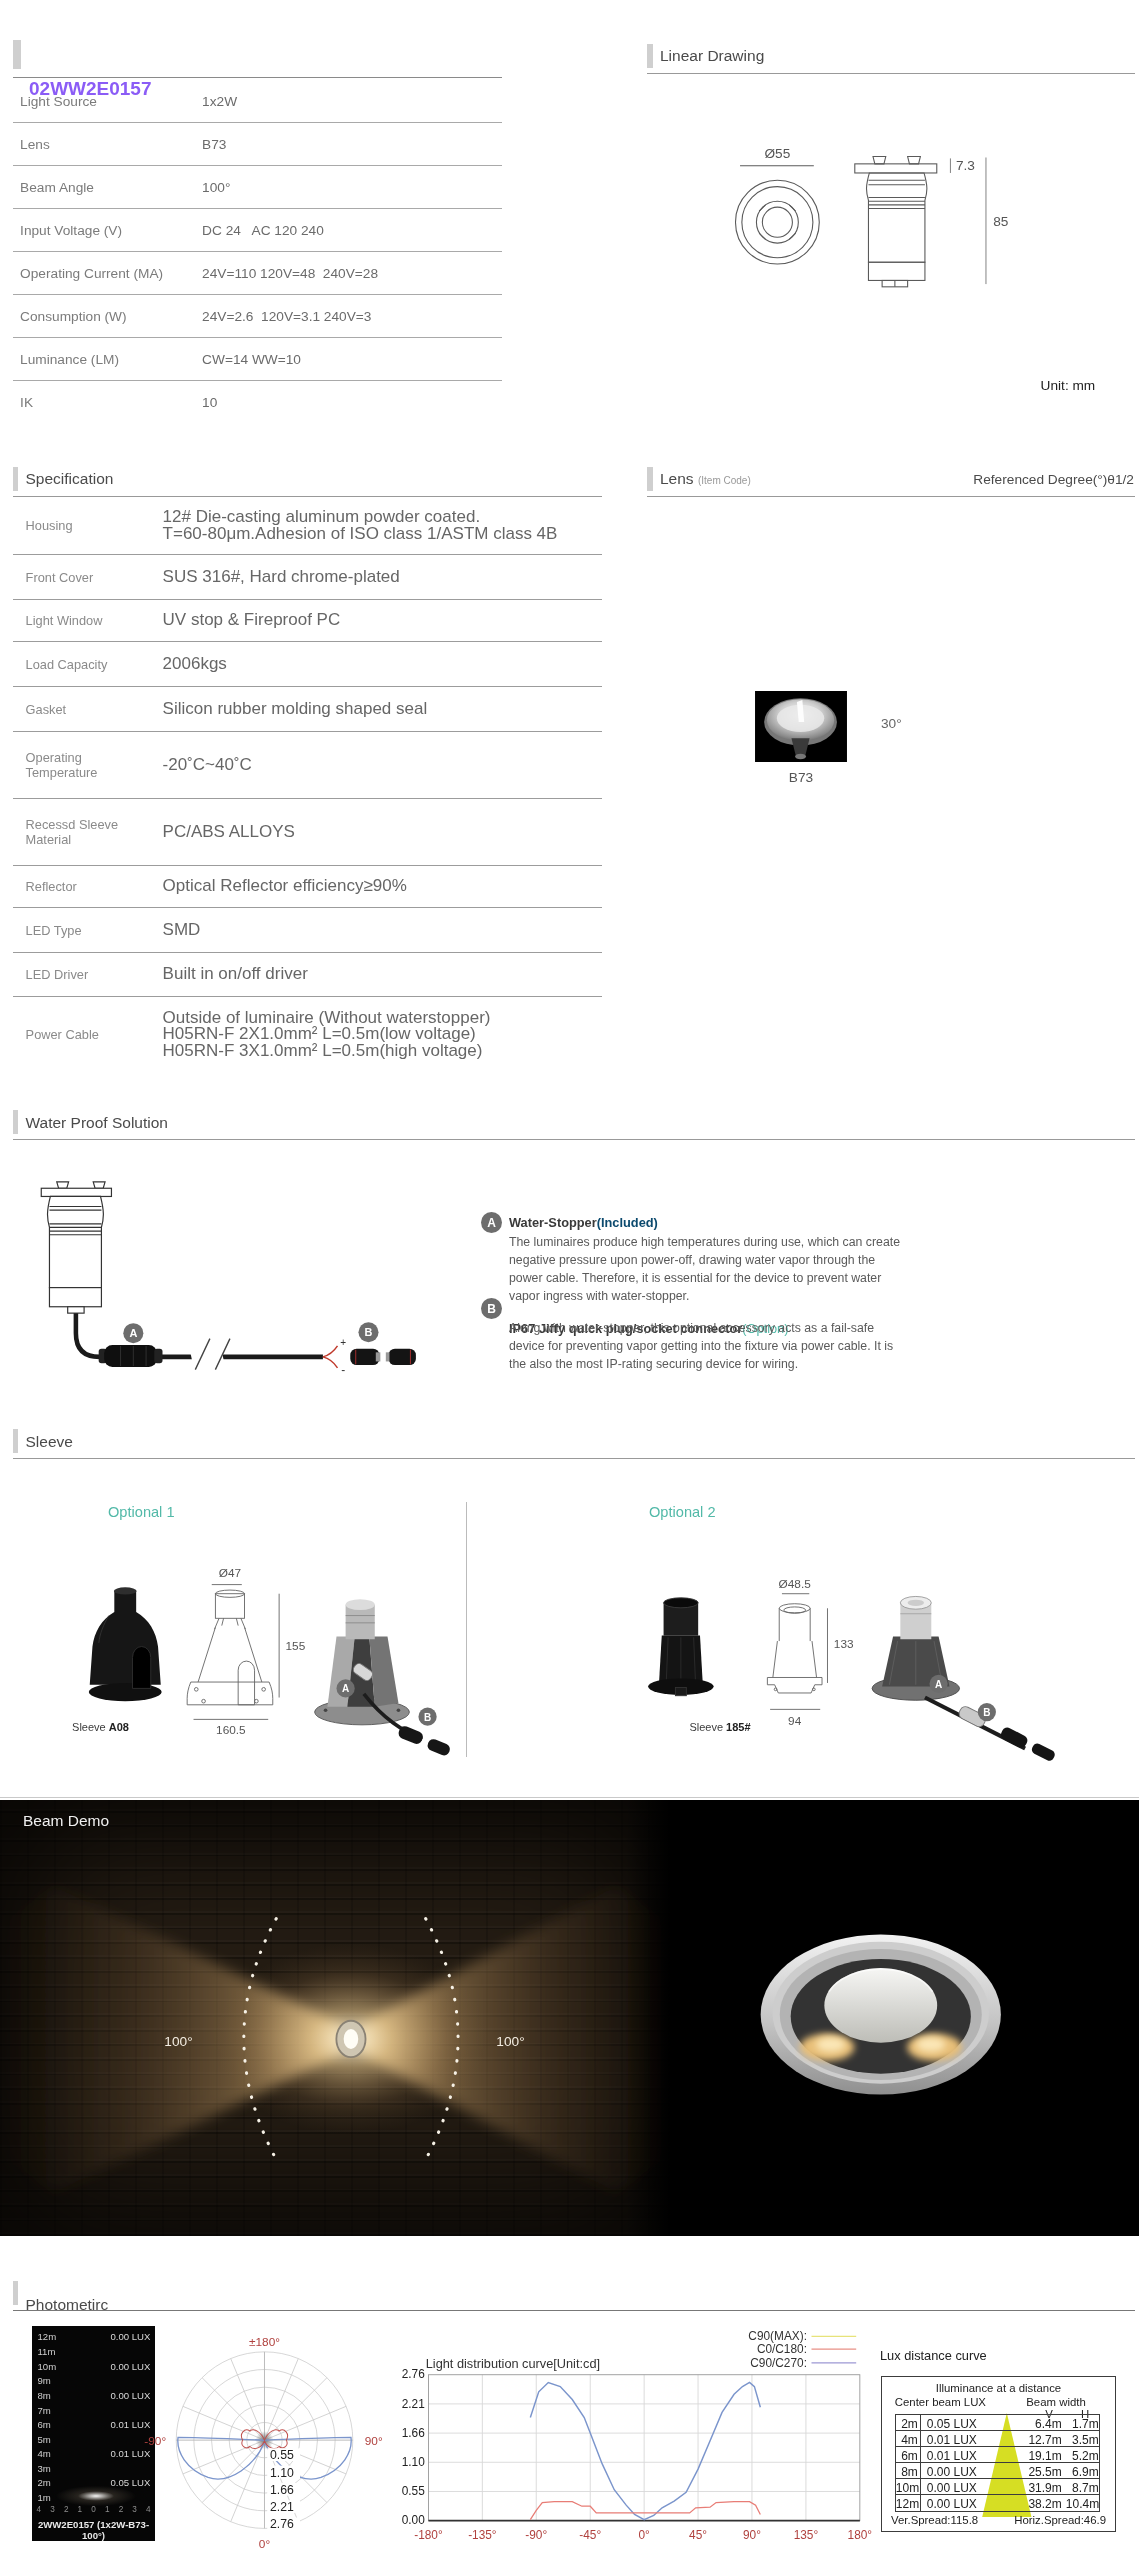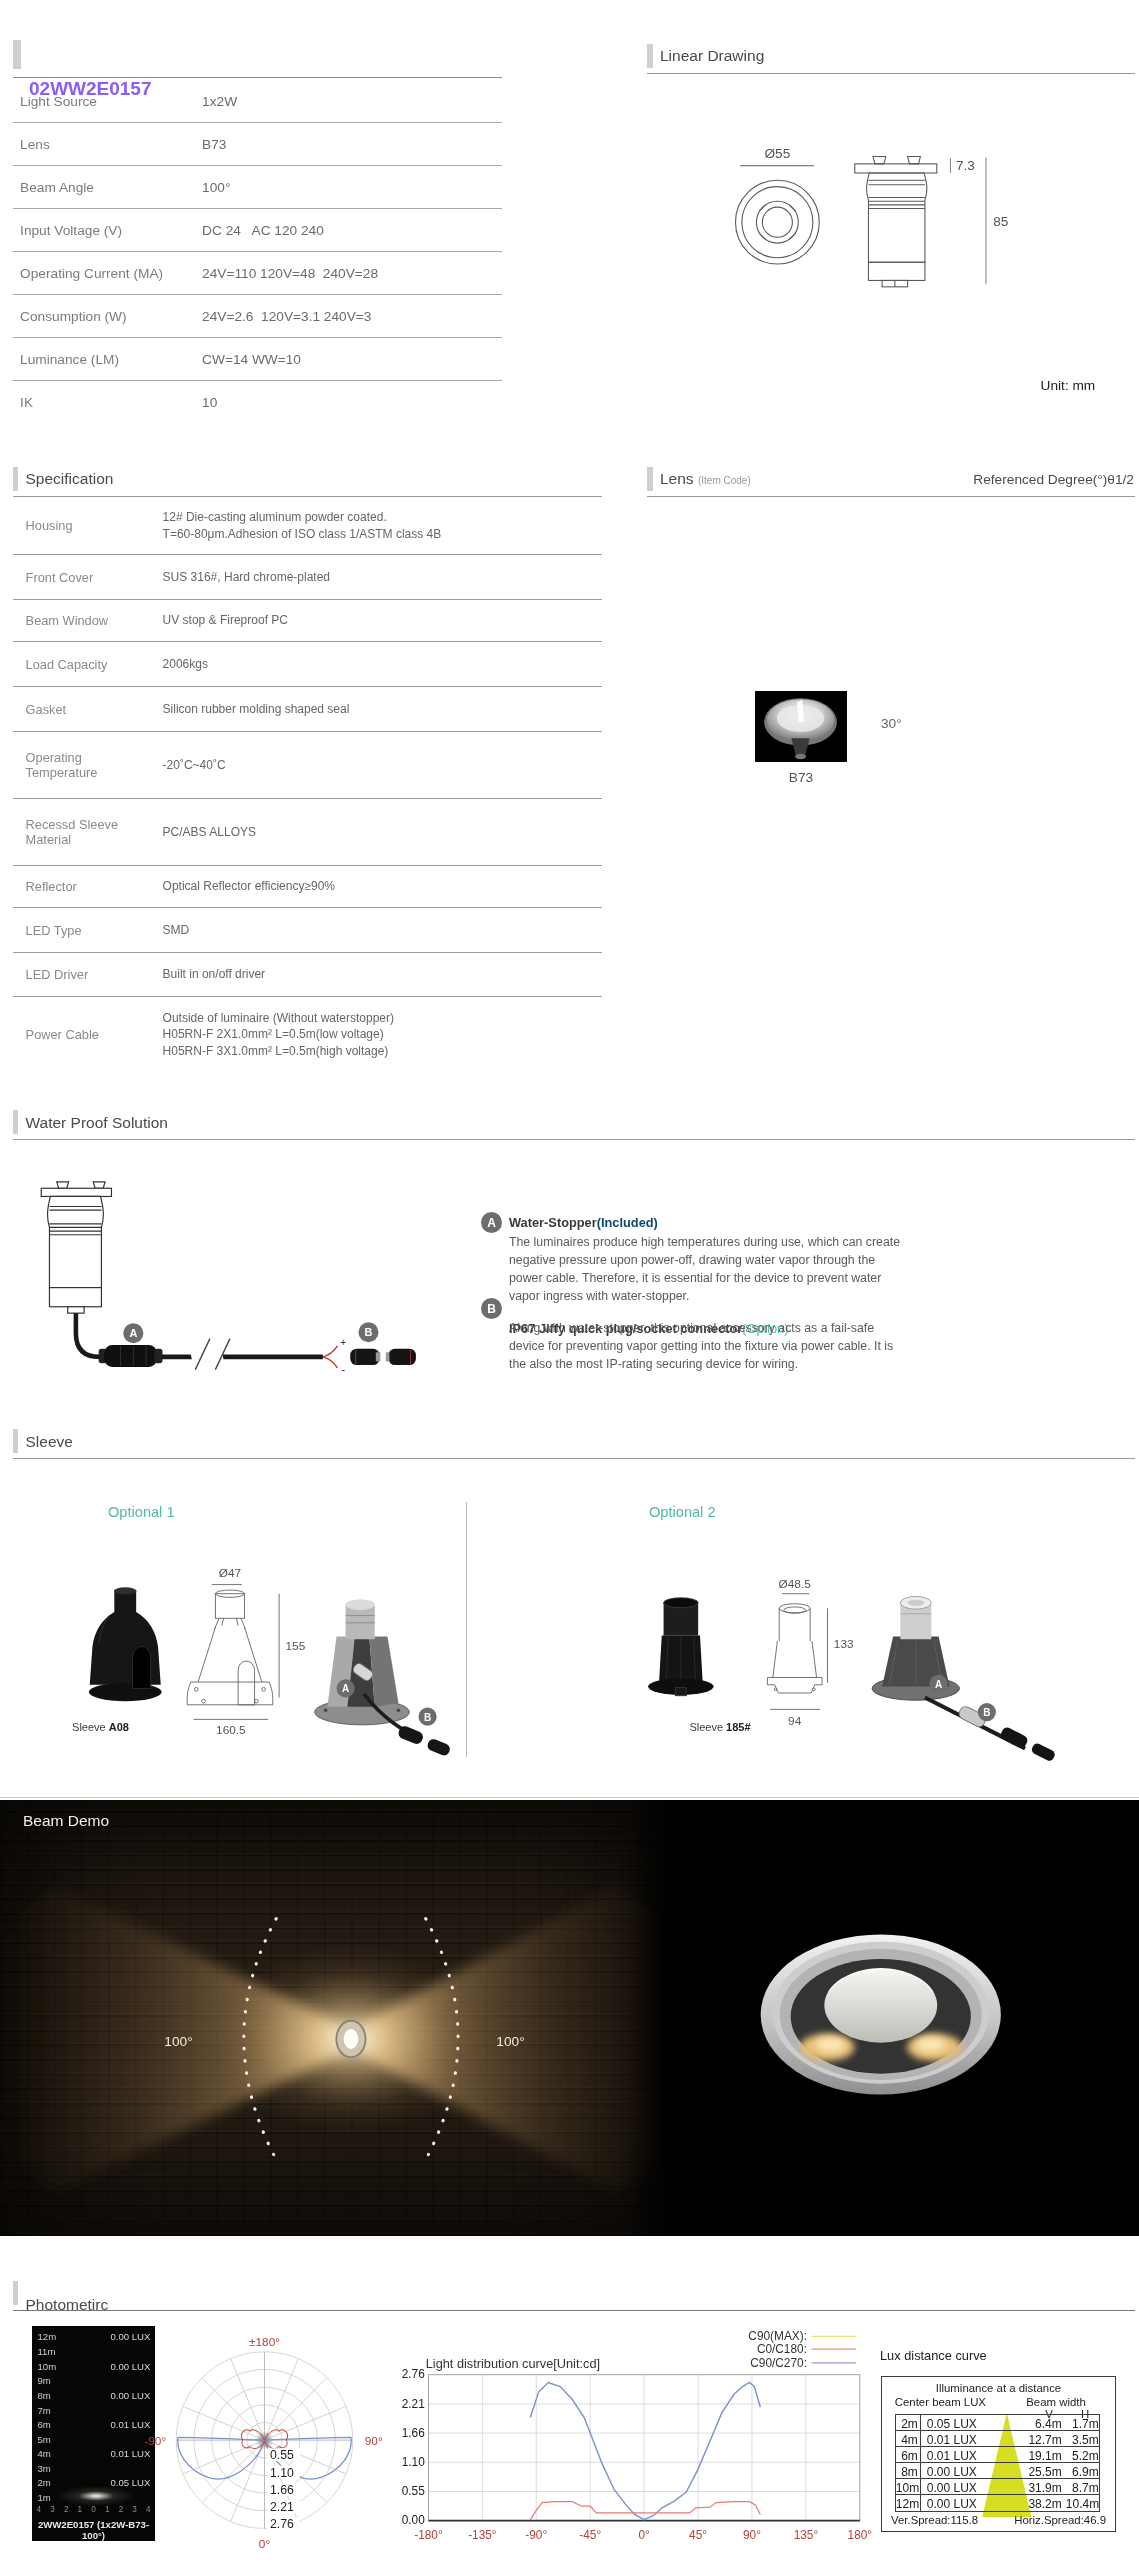--- a/index.html
+++ b/index.html
@@ -14,21 +14,21 @@
   .qtable{position:absolute;left:12.8px;top:80px;width:489px;}
   .qrow{height:42px;display:flex;align-items:center;border-bottom:0.9px solid #a9a9a9;}
   .qrow:last-child{border-bottom:none;}
   .qrow .lab{width:182px;padding-left:7.3px;font-size:13.7px;color:#7b7b7b;}
   .qrow .val{flex:1;font-size:13.7px;color:#6b6b6b;white-space:pre-wrap;}
   
   .stable{position:absolute;left:12.8px;top:497px;width:589px;}
   .srow{display:flex;align-items:center;border-bottom:0.9px solid #9c9c9c;}
   .srow:last-child{border-bottom:none;}
   .srow .lab{width:137px;padding-left:12.8px;font-size:12.8px;color:#8a8a8a;white-space:pre-line;}
-  .srow .val{flex:1;font-size:12px;color:#666;white-space:pre-line;line-height:16.4px;}
+  .srow .val{flex:1;font-size:17px;color:#666;white-space:pre-line;line-height:16.4px;}
   .teal{color:#52b9a8;}
   .badge{position:absolute;width:21px;height:21px;border-radius:50%;background:#6d6d6d;color:#fff;
          font-size:12px;font-weight:bold;display:flex;align-items:center;justify-content:center;}
   .wp-title{position:absolute;font-size:12.8px;font-weight:bold;color:#3a3a3a;}
   .wp-title .sfx{font-weight:bold;color:#0c4a6e;}
   .wp-body{position:absolute;width:397px;font-size:12.3px;line-height:18px;color:#5a5a5a;}
   .opt-label{position:absolute;font-size:14.6px;}
   .sleeve-name{position:absolute;font-size:11px;color:#3c3c3c;text-align:center;}
   .sleeve-name b{color:#222;}
   
@@ -162,21 +162,21 @@
     <div class="srow" style="height:57px">
         <span class="lab">Housing</span>
         <span class="val">12# Die-casting aluminum powder coated.
 T=60-80μm.Adhesion of ISO class 1/ASTM class 4B</span>
       </div>
     <div class="srow" style="height:44px">
         <span class="lab">Front Cover</span>
         <span class="val">SUS 316#, Hard chrome-plated</span>
       </div>
     <div class="srow" style="height:41px">
-        <span class="lab">Beam Window</span>
+        <span class="lab">Light Window</span>
         <span class="val">UV stop &amp; Fireproof PC</span>
       </div>
     <div class="srow" style="height:44px">
         <span class="lab">Load Capacity</span>
         <span class="val">2006kgs</span>
       </div>
     <div class="srow" style="height:44px">
         <span class="lab">Gasket</span>
         <span class="val">Silicon rubber molding shaped seal</span>
       </div>

